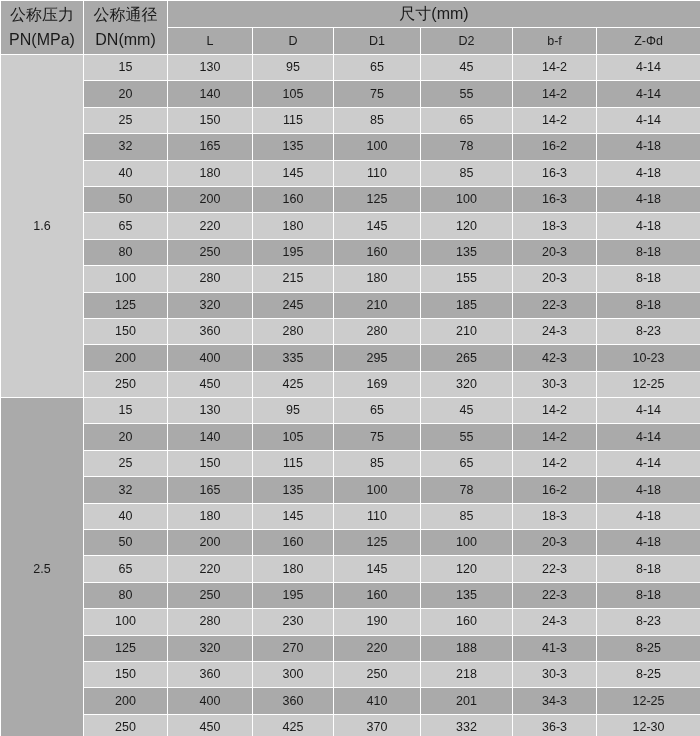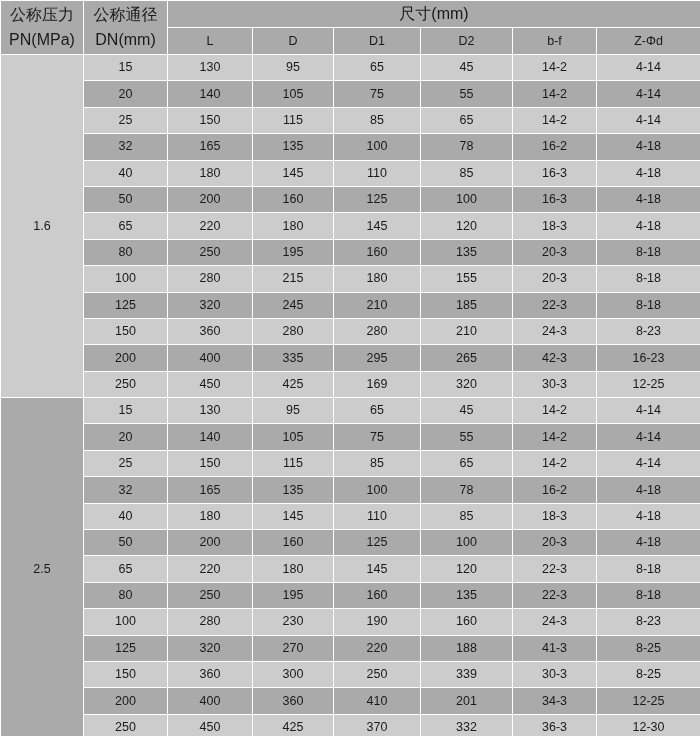--- a/index.html
+++ b/index.html
@@ -206,21 +206,21 @@
         <td>24-3</td>
         <td>8-23</td>
       </tr>
       <tr class="row-dark">
         <td>200</td>
         <td>400</td>
         <td>335</td>
         <td>295</td>
         <td>265</td>
         <td>42-3</td>
-        <td>16-23</td>
+        <td>10-23</td>
       </tr>
       <tr class="row-light">
         <td>250</td>
         <td>450</td>
         <td>425</td>
         <td>169</td>
         <td>320</td>
         <td>30-3</td>
         <td>12-25</td>
       </tr>
@@ -313,21 +313,21 @@
         <td>220</td>
         <td>188</td>
         <td>41-3</td>
         <td>8-25</td>
       </tr>
       <tr class="row-light">
         <td>150</td>
         <td>360</td>
         <td>300</td>
         <td>250</td>
-        <td>339</td>
+        <td>218</td>
         <td>30-3</td>
         <td>8-25</td>
       </tr>
       <tr class="row-dark">
         <td>200</td>
         <td>400</td>
         <td>360</td>
         <td>410</td>
         <td>201</td>
         <td>34-3</td>

